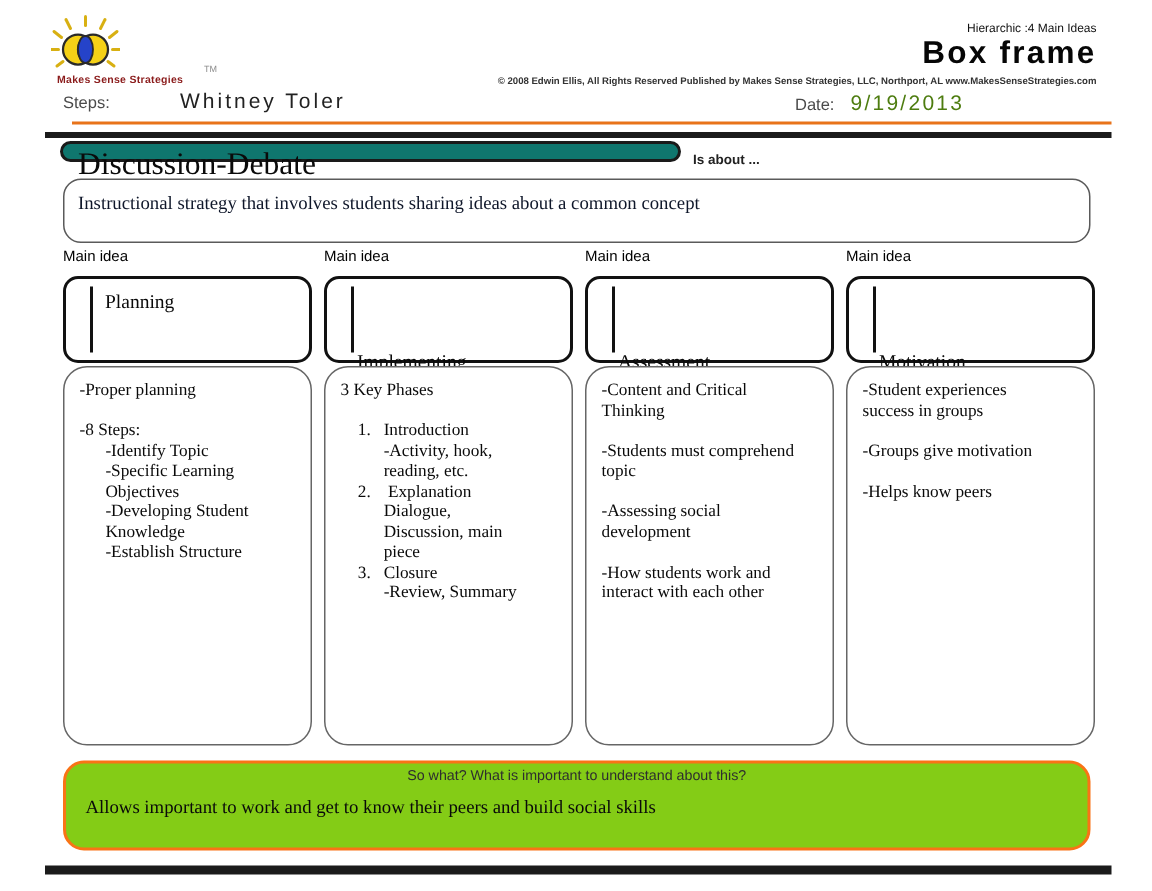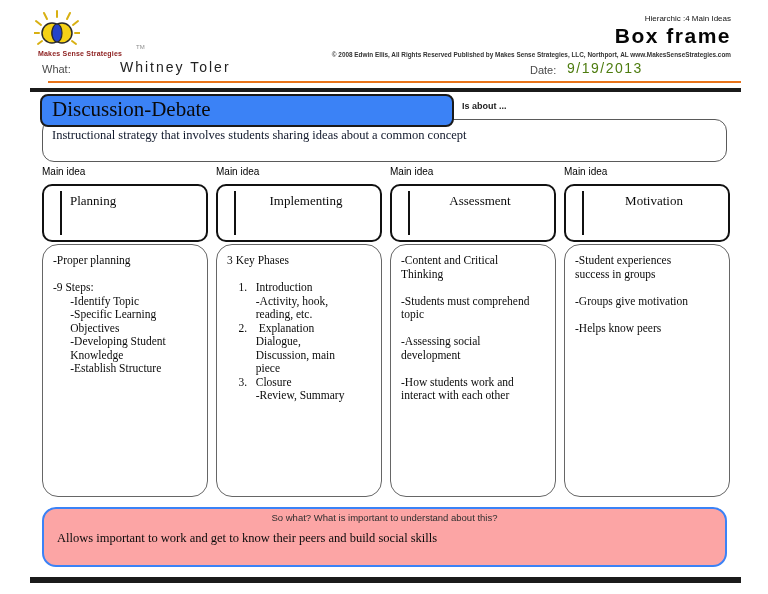--- a/index.html
+++ b/index.html
@@ -26,55 +26,55 @@
   
   .desc-box {
     position:absolute; left:42px; top:119px; width:685px; height:43px;
     border:1.5px solid #5a5a5a; border-radius:12px; background:#fff;
   }
   .desc-text {
     position:absolute; left:52px; top:128px; width:660px;
     font-family:"Liberation Serif", serif; font-size:12.5px; color:#0f172a;
   }
   .title-box {
-    position:absolute; left:40px; top:94px; width:414px; height:33px;
-    border:2.5px solid #1a1a1a; border-radius:8px; background:#3b82f6;padding-left:20px;
+    position:absolute; left:40px; top:94px; width:414px; height:14px;
+    border:2.5px solid #1a1a1a; border-radius:8px; background:#0f766e;padding-left:20px;
   }
   .page-title {
     position:absolute; left:10px; top:1px;
     font-family:"Liberation Serif", serif; font-size:21px; color:#0a0a0a;
   }
   .is-about { position:absolute; left:462px; top:101px; font-size:9px; font-weight:bold; color:#222; }
   
   .column { position:absolute; top:166px; width:166px; height:331px; }
   .c1 { left:42px; } .c2 { left:216px; } .c3 { left:390px; } .c4 { left:564px; }
   .main-idea { width:100%; font-size:10px; color:#000; }
   .idea-header {
     position:absolute; left:0; top:18px; width:166px; height:58px;
     border:2.5px solid #111; border-radius:10px; background:#fff;
   }
   .idea-vline { position:absolute; left:16px; top:5px; bottom:5px; width:2px; background:#111; }
   .idea-title {
     position:absolute; top:7px; left:26px; right:6px;
     font-family:"Liberation Serif", serif; font-size:13px; color:#0a0a0a;
   }
-  .t-center { text-align:center; left:20px; }
+  .t-center { left:20px;margin-top:40px; }
   .idea-content {
     position:absolute; left:0; top:78px; width:166px; height:253px;
     border:1.5px solid #666; border-radius:16px; background:#fff;
   }
   .idea-text {
     position:absolute; left:10px; top:9px; right:4px;
     font-family:"Liberation Serif", serif; font-size:11.5px; line-height:13.5px;
     color:#0a0a0a; white-space:pre-wrap;
   }
   
   .sowhat-box {
     position:absolute; left:42px; top:507px; width:685px; height:60px;
-    border:2px solid #3b82f6; border-radius:14px; background:#fca5a5;
+    border:2px solid #f97316; border-radius:14px; background:#84cc16;
   }
   .sowhat-prompt { position:absolute; left:0; top:3px; width:100%; text-align:center; font-size:9.5px; color:#2e2e2e; }
   .sowhat-answer {
     position:absolute; left:13px; top:22px; right:10px;
     font-family:"Liberation Serif", serif; font-size:12.5px; color:#0a0a0a;
   }
 </style>
 </head>
 <body>
 
@@ -93,21 +93,21 @@
         <line x1="8" y1="31" x2="4" y2="34"></line>
         <line x1="38" y1="31" x2="42" y2="34"></line>
       </g>
       <circle cx="18" cy="23" r="10" fill="#f5d117" stroke="#2a2a2a" stroke-width="1.5"></circle>
       <circle cx="28" cy="23" r="10" fill="#f5d117" stroke="#2a2a2a" stroke-width="1.5"></circle>
       <ellipse cx="23" cy="23" rx="5" ry="9" fill="#2543c9" stroke="#2a2a2a" stroke-width="1.2"></ellipse>
     </svg>
   </div>
   <div class="brand">Makes Sense Strategies</div>
   <div class="tm">TM</div>
-  <div class="name-label">What:</div>
+  <div class="name-label">Steps:</div>
   <div class="name-value">Whitney Toler</div>
   <div class="hier">Hierarchic :4 Main Ideas</div>
   <div class="tpl-name">Box frame</div>
   <div class="copyright">© 2008 Edwin Ellis, All Rights Reserved   Published by Makes Sense Strategies, LLC, Northport, AL   www.MakesSenseStrategies.com</div>
   <div class="date-label">Date:</div>
   <div class="date-value">9/19/2013</div>
   <div class="orange-line"></div>
   <div class="rule top"></div>
 
   <div class="desc-box"></div>
@@ -119,21 +119,21 @@
 
   <div class="column c1">
     <div class="main-idea">Main idea</div>
     <div class="idea-header">
       <div class="idea-vline"></div>
       <div class="idea-title">Planning</div>
     </div>
     <div class="idea-content">
       <div class="idea-text">-Proper planning
 
--9 Steps:
+-8 Steps:
       -Identify Topic
       -Specific Learning
       Objectives
       -Developing Student
       Knowledge
       -Establish Structure</div>
     </div>
   </div>
 
   <div class="column c2">

